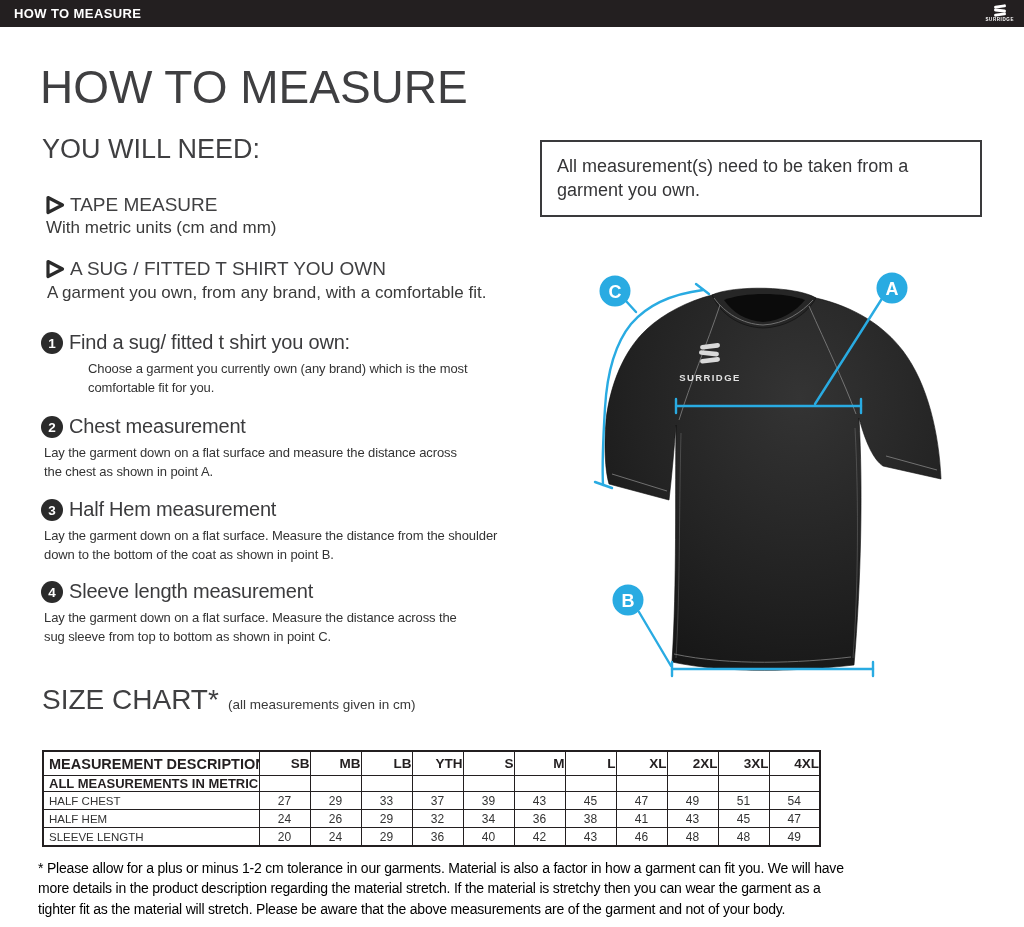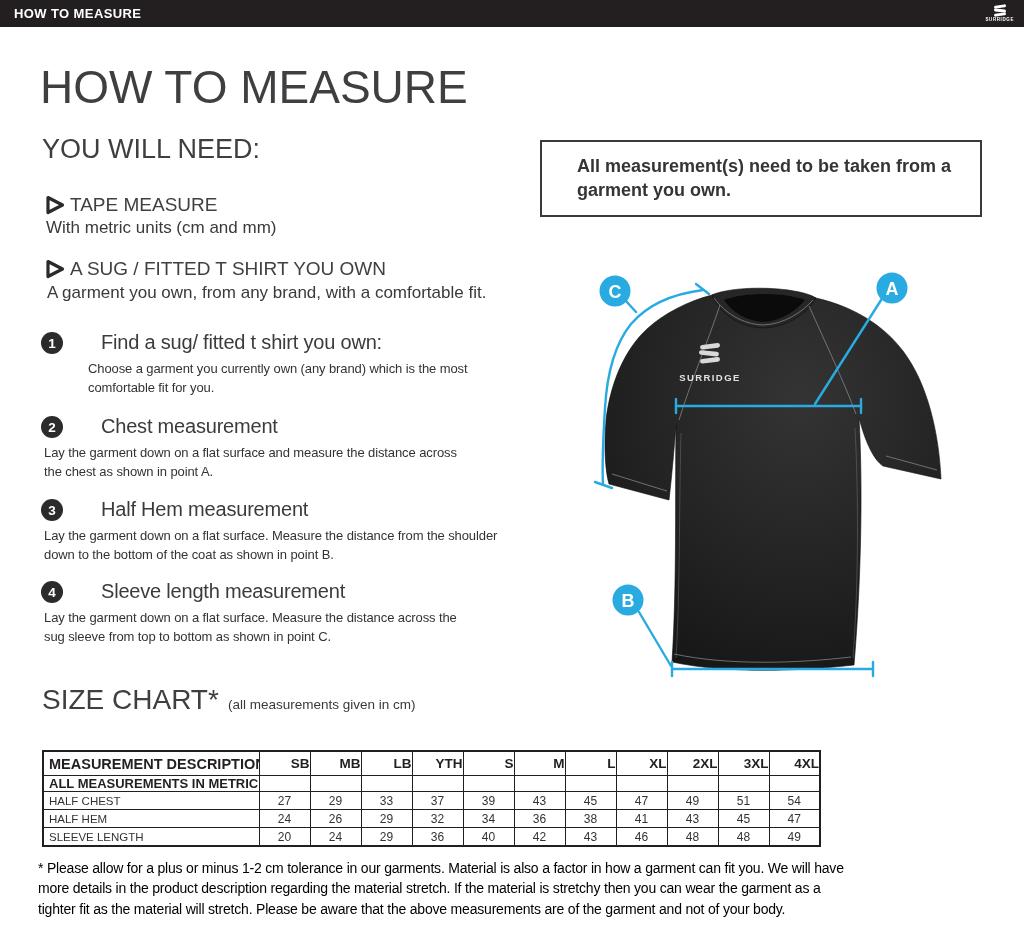--- a/index.html
+++ b/index.html
@@ -29,29 +29,29 @@
   
   .need-item-label{font-size:19px;color:#404042;}
   .need-item-sub{font-size:17px;color:#3a3a3a;}
   .tri{display:block;}
 
   
   .stepnum{
     width:22px;height:22px;border-radius:50%;background:#2b2b2b;color:#fff;
     font-weight:bold;font-size:13.5px;display:flex;align-items:center;justify-content:center;
   }
-  .step-title{font-size:20px;color:#3b3b3d;letter-spacing:-.2px;margin-left:32px;}
+  .step-title{font-size:20px;color:#3b3b3d;letter-spacing:-.2px;}
   .step-body{font-size:13px;line-height:1.45;color:#333;white-space:pre-line;width:540px;letter-spacing:-.1px;}
 
   
   .notebox{
     left:540px;top:140px;width:442px;box-sizing:border-box;
     border:2px solid #3a3a3c;background:#fff;padding:12px 15px;
   }
-  .notebox-text{font-size:18px;font-weight:bold;color:#353537;line-height:1.35;white-space:pre-line;margin-left:20px;}
+  .notebox-text{font-size:18px;font-weight:normal;color:#353537;line-height:1.35;white-space:pre-line;}
 
   
   .size-table{left:42px;top:750px;border-collapse:collapse;table-layout:fixed;width:777px;}
   .size-table td,.size-table th{
     border:1px solid #231f20;padding:0;color:#2e2e2e;
     overflow:hidden;white-space:nowrap;
   }
   .size-table{border:2px solid #231f20;}
   .size-table th{font-size:13.5px;font-weight:bold;height:23px;text-align:right;color:#231f20;}
   .size-table th.first{text-align:left;padding-left:5px;font-size:14.5px;}

